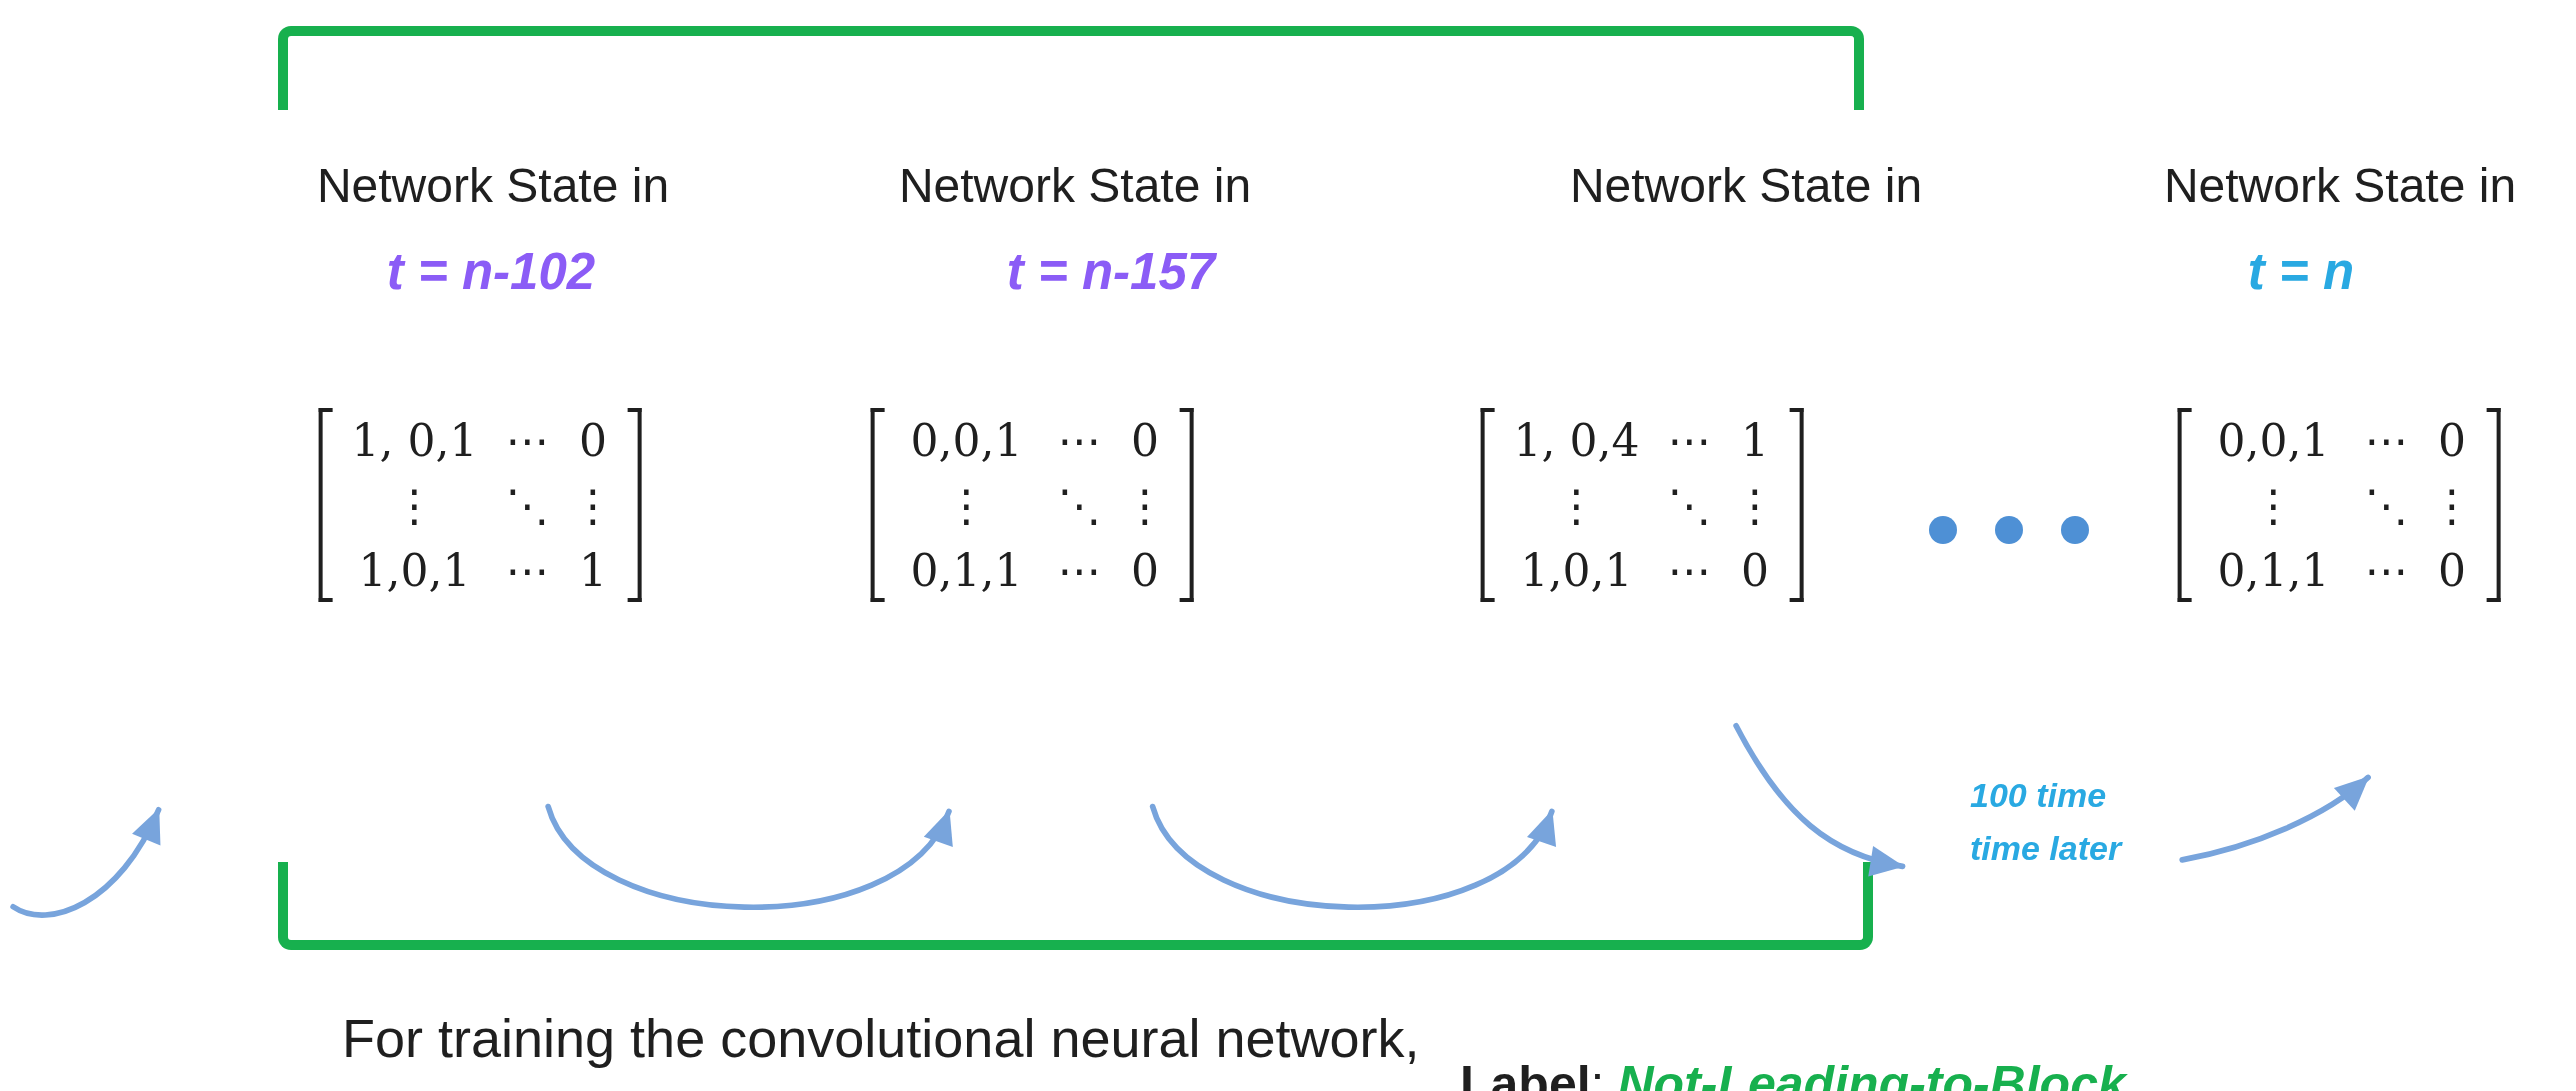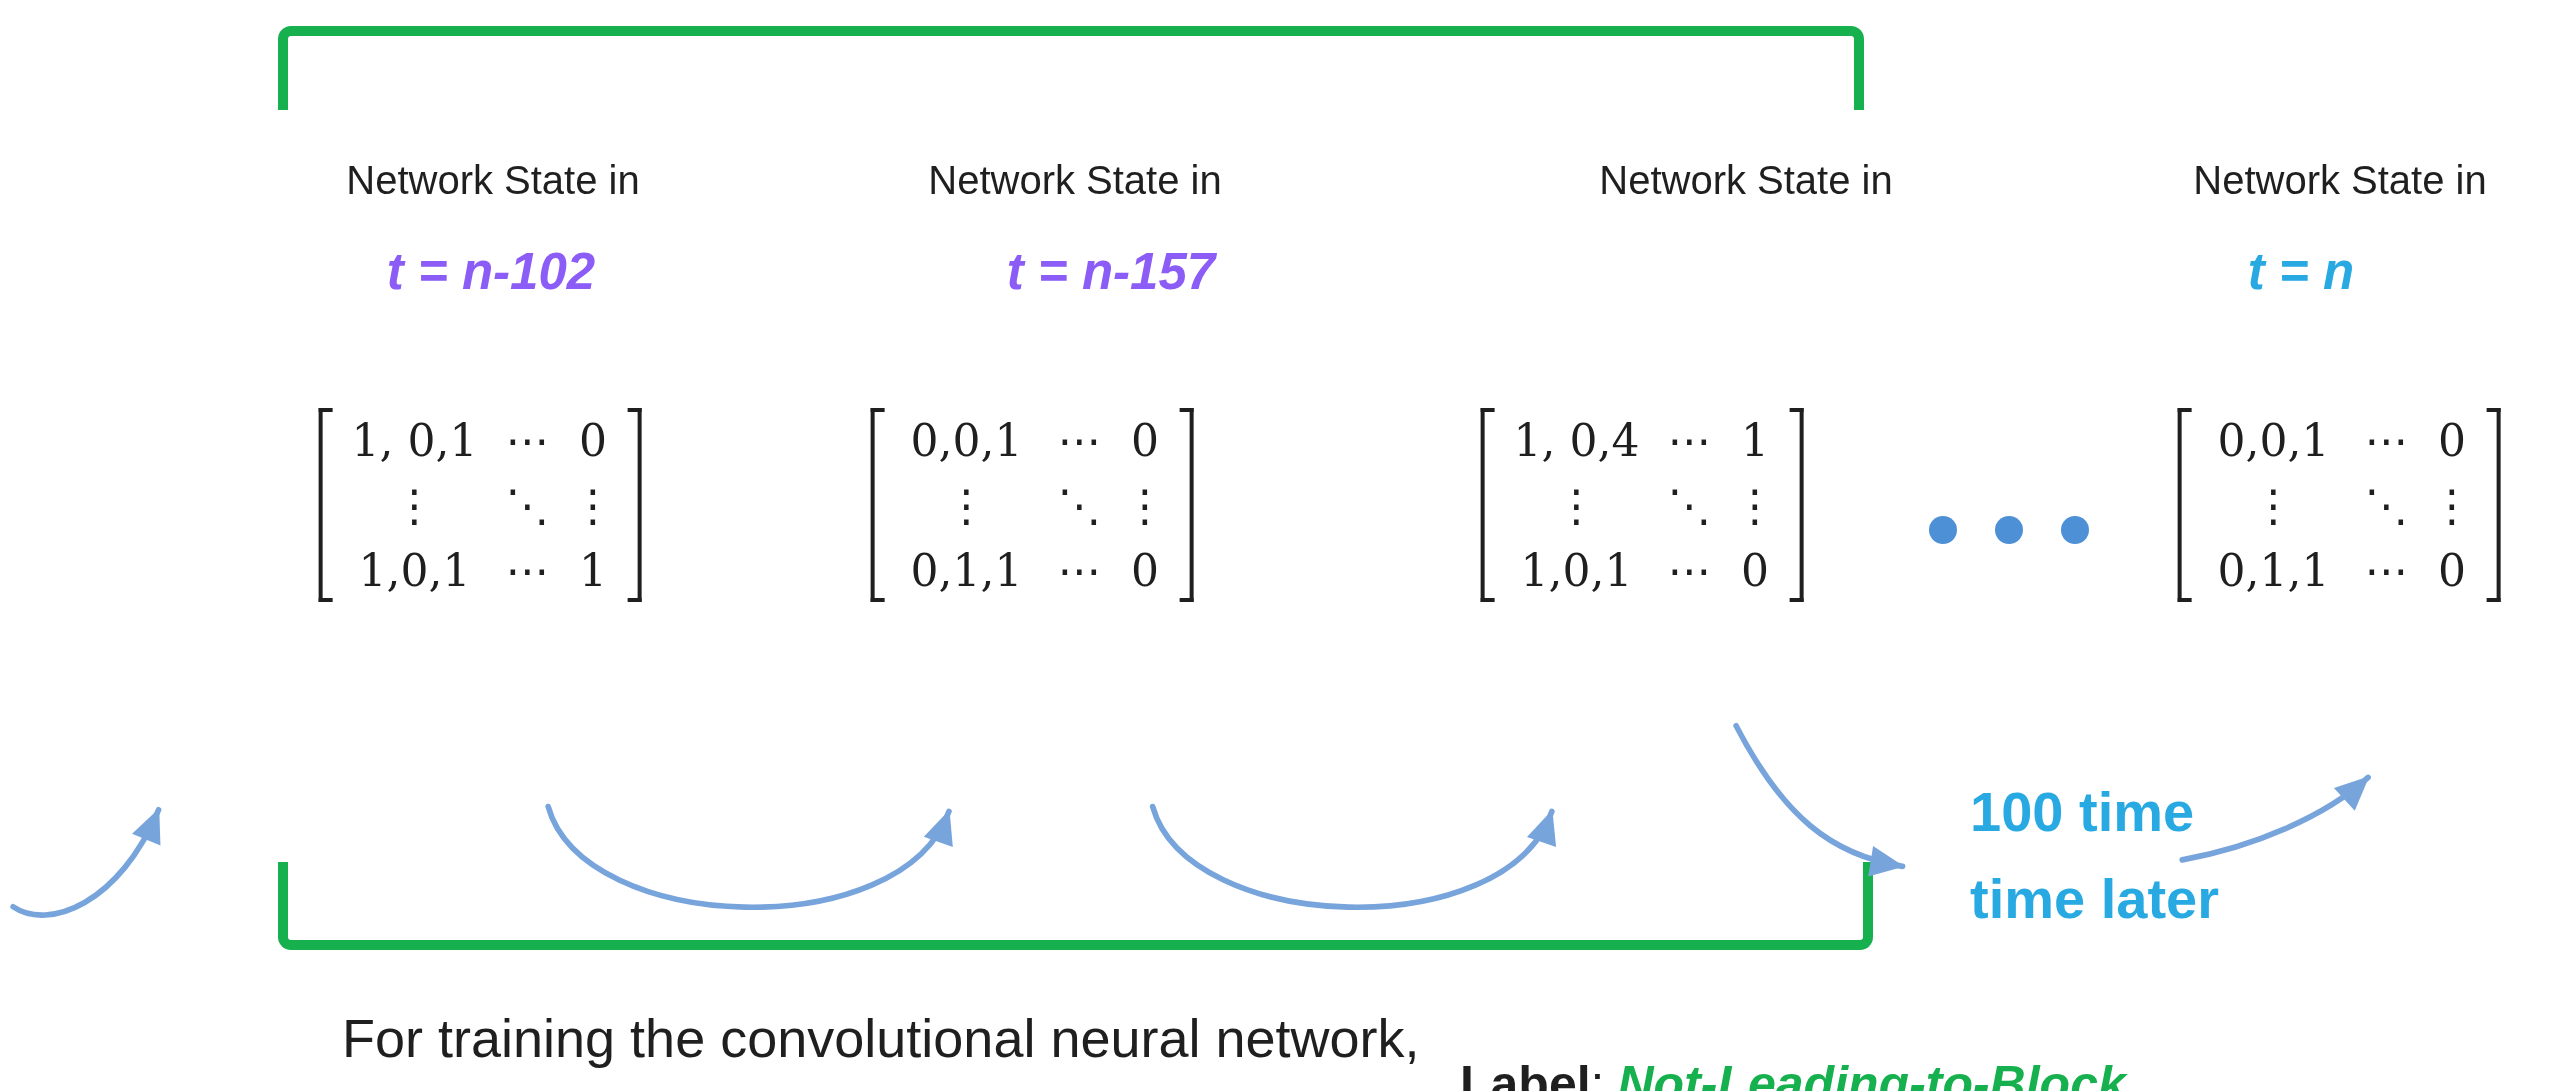--- a/index.html
+++ b/index.html
@@ -10,21 +10,21 @@
     color:#1f1f1f;
   }
   
   .brace { position:absolute; border:10.5px solid #17B04E; }
   .brace.top { left:278px; top:26px; width:1566px; height:74px;
     border-bottom:none; border-radius:13px 13px 0 0; }
   .brace.bottom { left:278px; top:862px; width:1575px; height:78px;
     border-top:none; border-radius:0 0 13px 13px; }
   
   .hdr { position:absolute; top:158px; transform:translateX(-50%);
-    font-size:40px; white-space:nowrap; color:#1f1f1f; }
+    font-size:48px; white-space:nowrap; color:#1f1f1f; }
   .time { position:absolute; top:242px; transform:translateX(-50%);
     font-size:51px; font-weight:700; font-style:italic; white-space:nowrap; }
   .time.green { color:#8b5cf6; }
   .time.blue  { color:#29A9E2; }
   
   .matrix { position:absolute; top:408px; height:194px;
     transform:translateX(-50%); display:flex;gap:8px; }
   .mb { width:13.7px; border:4px solid #1f1f1f; box-sizing:border-box; }
   .mb.l { border-right:none; }
   .mb.r { border-left:none; }
@@ -32,22 +32,22 @@
     grid-template-rows:65px 65px 65px; align-items:center;
     padding:0 3.2px; font-family:"DejaVu Serif","DejaVu Sans",serif;
     font-size:44px; color:#1f1f1f; }
   .mc { text-align:center; line-height:1; }
   
   .dots { position:absolute; left:1929px; top:516px; display:flex; gap:38px; }
   .dot { width:28px; height:28px; border-radius:50%; background:#4E90D5; }
   
   .arrows { position:absolute; left:0; top:0; pointer-events:none; }
   
-  .annot { position:absolute; left:1970px; top:769px; font-size:56px;
-    font-weight:600; color:#29A9E2; line-height:1.55;
+  .annot { position:absolute; left:1970px; top:769px; font-size:34px;
+    font-style:italic; font-weight:600; color:#29A9E2; line-height:1.55;
     white-space:nowrap; }
   
   .cap1 { position:absolute; left:342px; top:1007px; font-size:54px;
     white-space:nowrap; color:#1f1f1f; }
   .cap2 { position:absolute; left:1460px; top:1007px; font-size:50px;
     white-space:nowrap;margin-top:48px; }
   .lw  { font-weight:700; color:#1f1f1f; }
   .sep { color:#1f1f1f; margin-right:13px; }
   .lv  { color:#17B04E; font-style:italic; font-weight:600; }
 </style>

